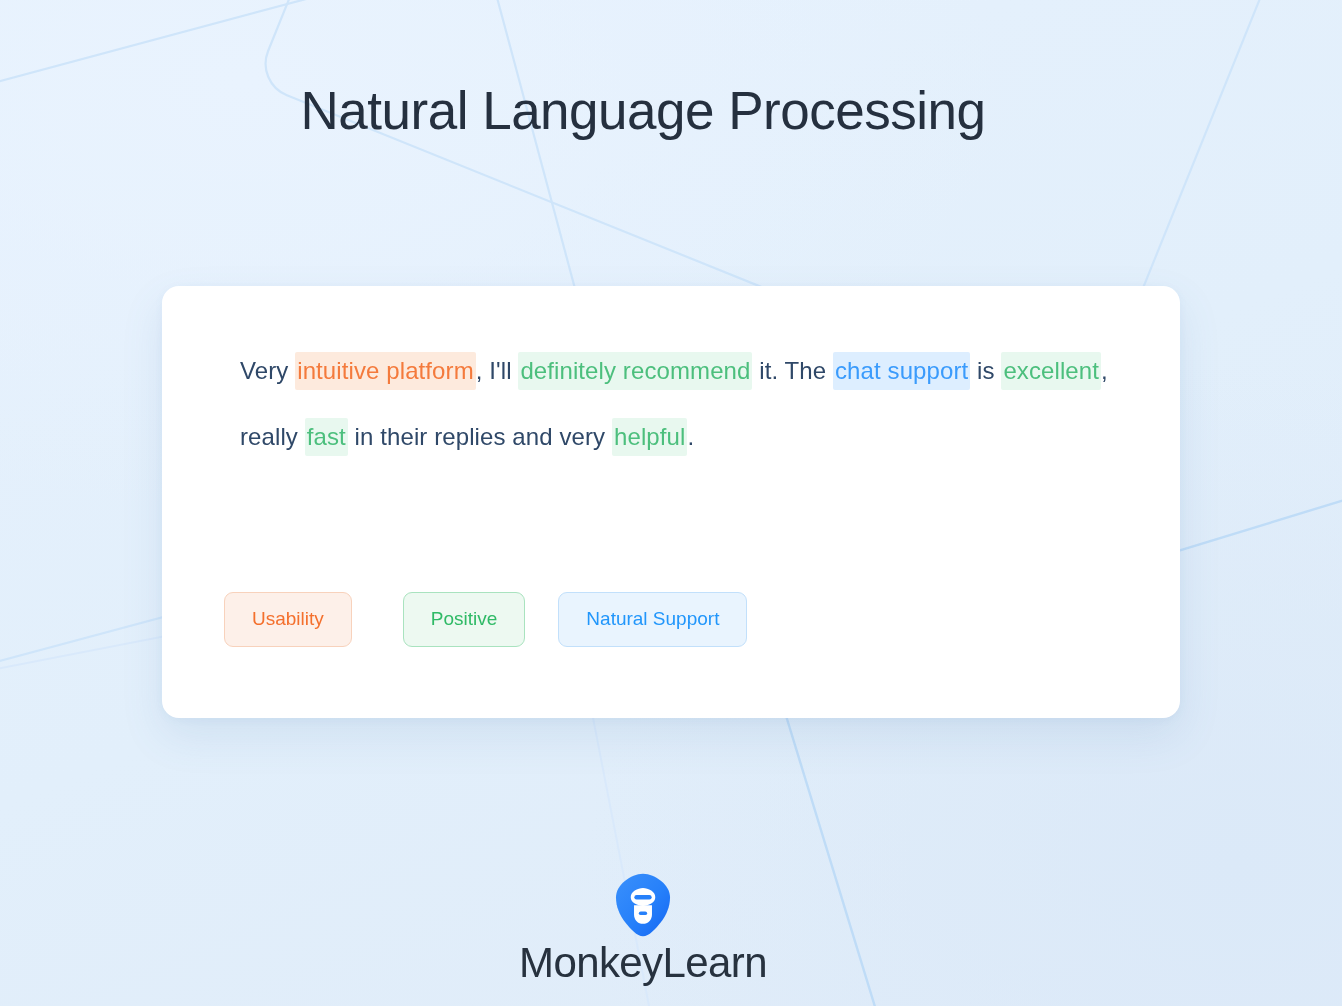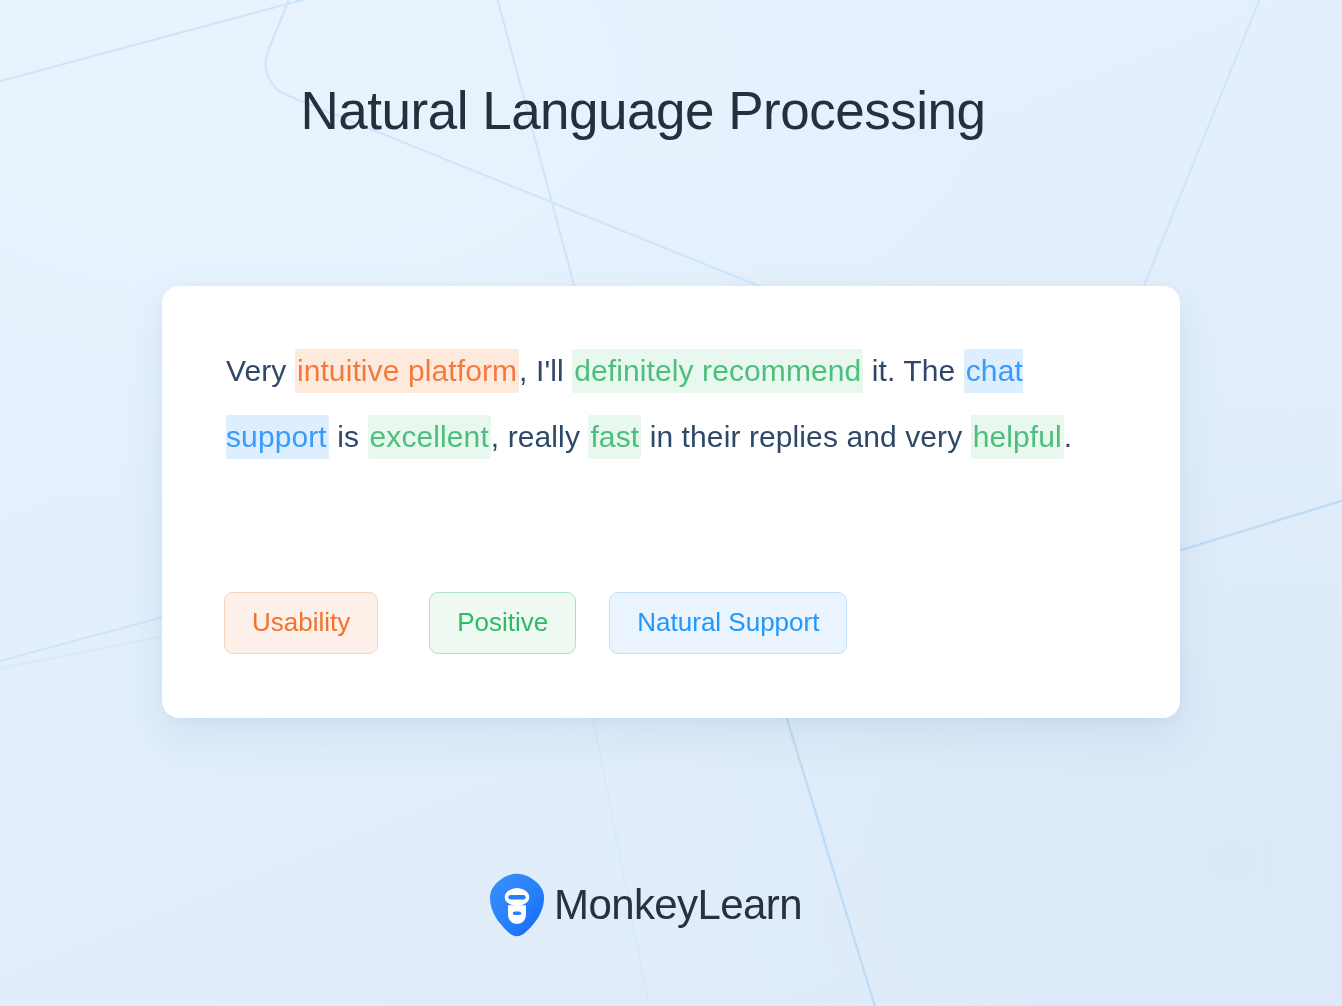--- a/index.html
+++ b/index.html
@@ -55,44 +55,44 @@
     position:absolute;
     left:162px; top:286px;
     width:1018px; height:432px;
     background:#ffffff;
     border-radius:17px;
     box-shadow:0 18px 42px rgba(86,130,180,0.13), 0 2px 8px rgba(86,130,180,0.06);
   }
 
   .review {
     position:absolute;
-    left:64px; top:52px;
+    left:78px; top:52px;
     width:906px;
-    font-size:30px;
+    font-size:24px;
     line-height:66px;
     color:#2f4868;
     letter-spacing:0.1px;
   }
 
   .hl { border-radius:2px; padding:5px 2px 6px 2px; }
   .hl-orange { background:#fdeadd; color:#f47a3c; }
   .hl-green  { background:#e8f8ef; color:#4cbf7d; }
   .hl-blue   { background:#ddeeff; color:#3a9bfc; }
 
   
   .tags {
     position:absolute;
     left:62px; top:306px;
     display:flex;
     align-items:center;
     gap:33px;
   }
 
   .chip {
-    font-size:26px;
+    font-size:19px;
     line-height:1;
     padding:16px 27px 18px 27px;
     border-radius:9px;
     border:1px solid transparent;
     background:transparent;
     font-family:inherit;
     cursor:pointer;
     white-space:nowrap;
   }
 
@@ -101,20 +101,21 @@
   .chip-support   { background:#e9f4fe; border-color:#c2e0fb; color:#2196fb; }
 
   
   .logo {
     position:absolute;
     left:0; right:0; top:872px;
     display:flex;
     align-items:center;
     justify-content:center;
     gap:4px;
+    flex-direction:column;
   }
   .logo-mark { width:66px; height:66px; display:block; flex:0 0 auto; }
   .logo-word {
     font-size:42px;
     line-height:1;
     color:#27323f;
     letter-spacing:-0.6px;
     white-space:nowrap;
   }
 </style>

